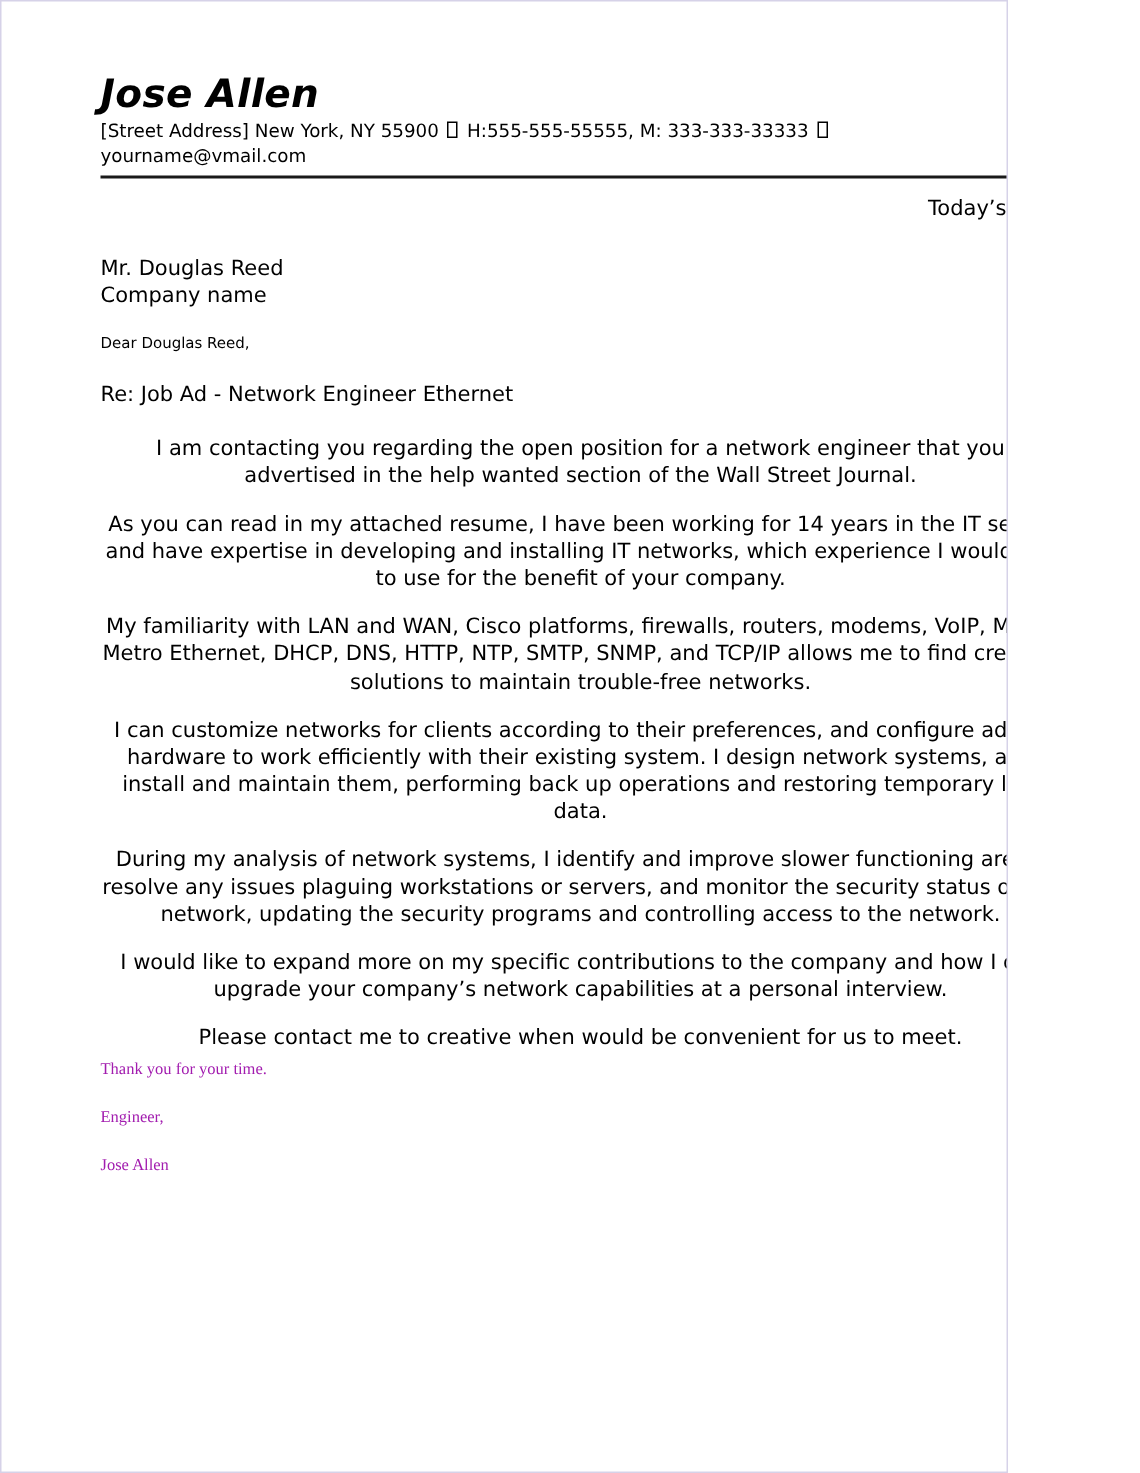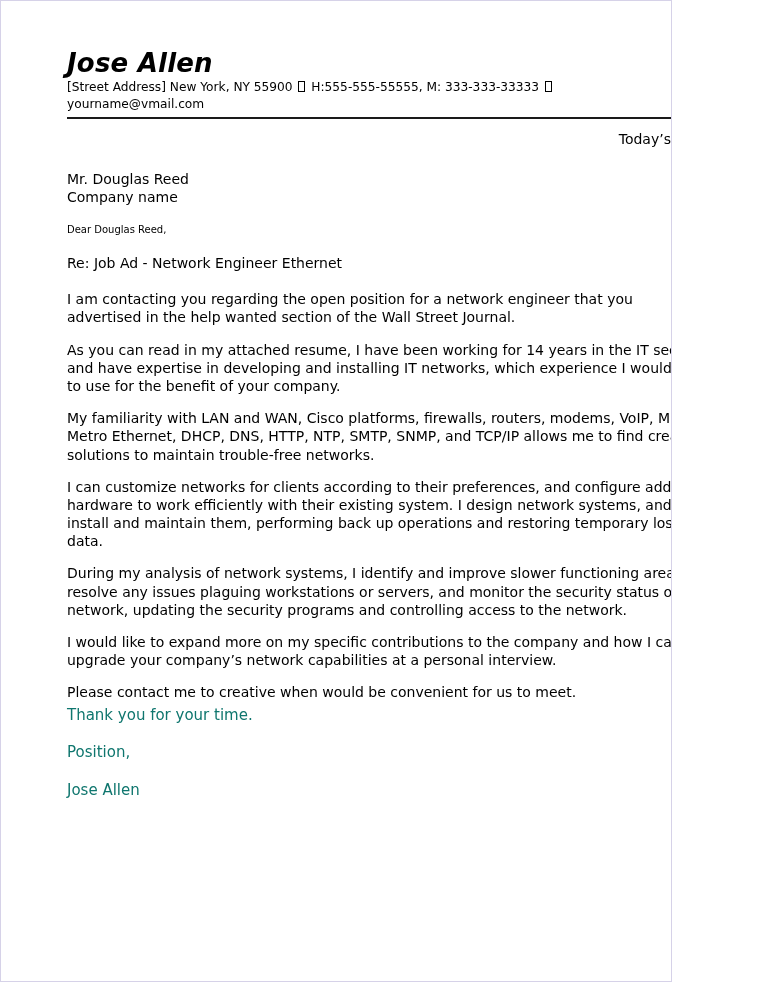--- a/index.html
+++ b/index.html
@@ -100,31 +100,32 @@
     color: #000000;
     line-height: 1.3;
   }
 
   .body-paragraphs { margin-top: 18px; }
   .para {
     font-size: 14px;
     color: #000000;
     line-height: 1.30;
     margin: 0 0 14px 0;
-    text-align: left;
+    text-align: center;
     width: 640px;
   }
   .para:last-child { margin-bottom: 0; }
 
   .closing { margin-top: 4px; }
   .closing .line {
-    font-size: 15px;
-    color: #0f766e;
+    font-size: 11px;
+    color: #a21caf;
     line-height: 1.3;
     margin-bottom: 18px;
+    font-family: Liberation Serif, serif;
   }
   .closing .line:last-child { margin-bottom: 0; }
 </style>
 </head>
 <body>
 
 <div class="page">
   <div class="sheet">
 
     <div class="letterhead">
@@ -161,18 +162,18 @@
       <p class="para">As you can read in my attached resume, I have been working for 14 years in the IT sector and have expertise in developing and installing IT networks, which experience I would like to use for the benefit of your company.</p>
       <p class="para">My familiarity with LAN and WAN, Cisco platforms, firewalls, routers, modems, VoIP, MPLS, Metro Ethernet, DHCP, DNS, HTTP, NTP, SMTP, SNMP, and TCP/IP allows me to find creative solutions to maintain trouble-free networks.</p>
       <p class="para">I can customize networks for clients according to their preferences, and configure added hardware to work efficiently with their existing system. I design network systems, and install and maintain them, performing back up operations and restoring temporary lost data.</p>
       <p class="para">During my analysis of network systems, I identify and improve slower functioning areas, resolve any issues plaguing workstations or servers, and monitor the security status of the network, updating the security programs and controlling access to the network.</p>
       <p class="para">I would like to expand more on my specific contributions to the company and how I can upgrade your company’s network capabilities at a personal interview.</p>
       <p class="para">Please contact me to creative when would be convenient for us to meet.</p>
     </div>
 
     <div class="closing">
       <div class="line">Thank you for your time.</div>
-      <div class="line">Position,</div>
+      <div class="line">Engineer,</div>
       <div class="line">Jose Allen</div>
     </div>
 
   </div>
 </div>
 
 </body></html>

